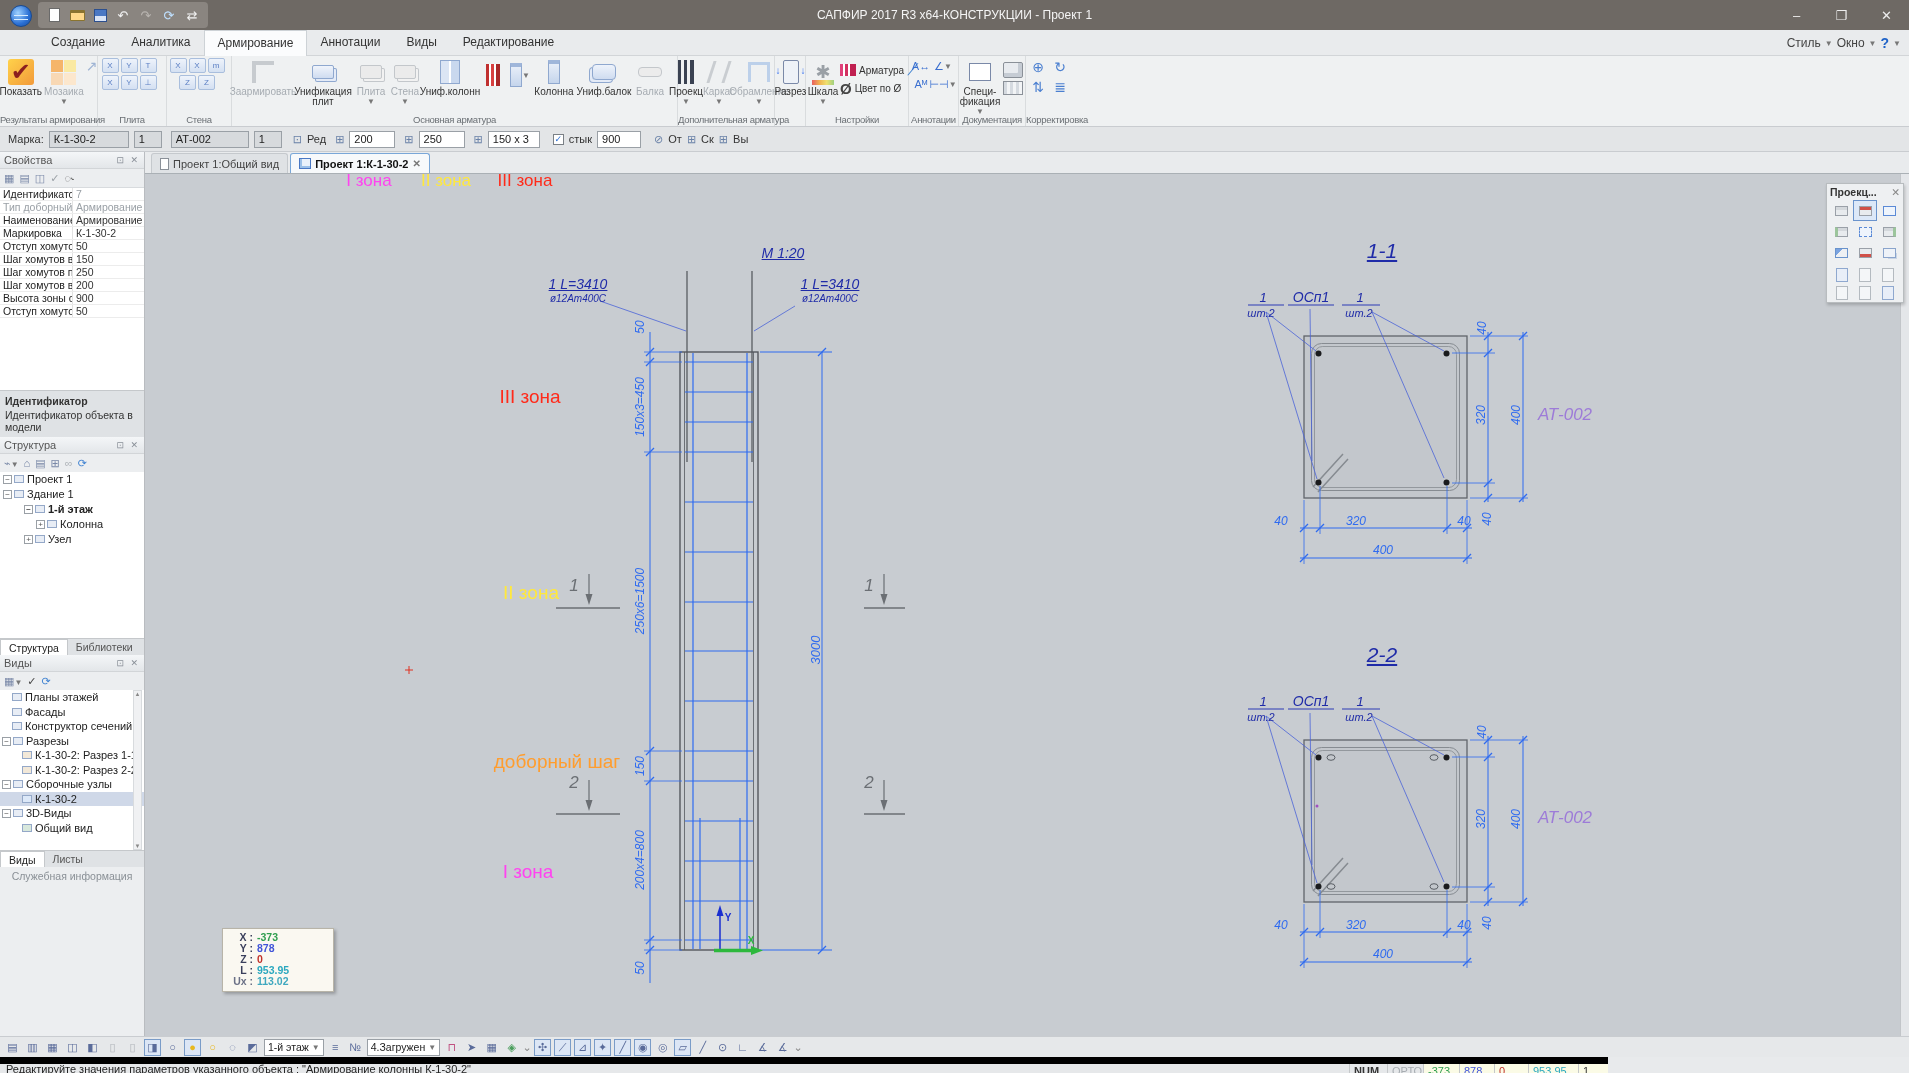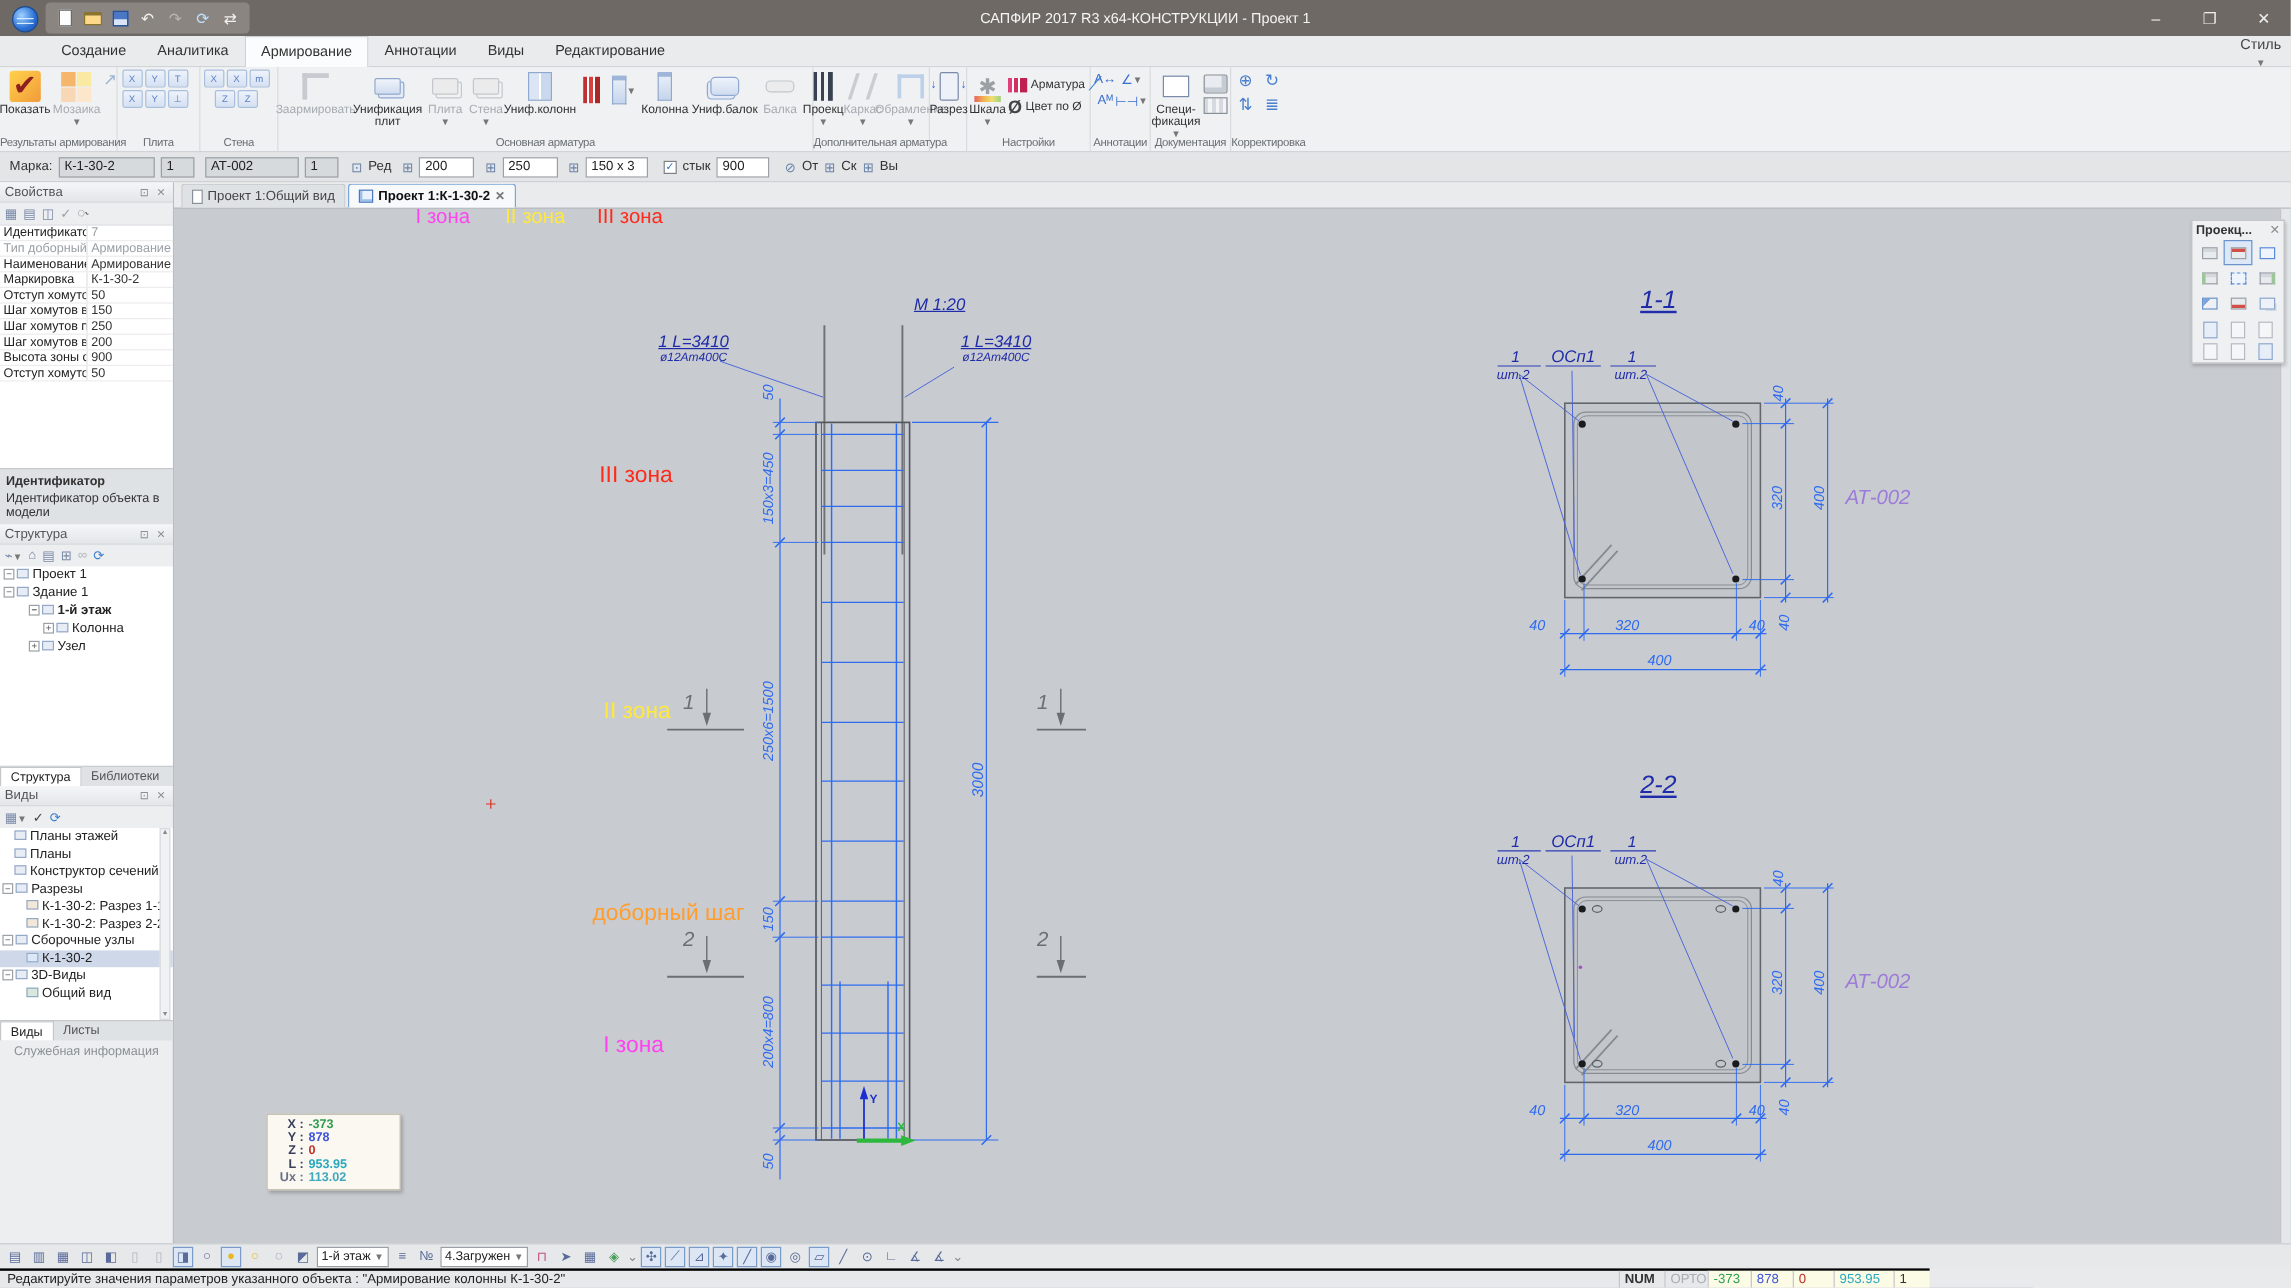--- a/index.html
+++ b/index.html
@@ -21,21 +21,21 @@
   .q-blue{ color:#bfe0ff; }
   .wintitle { position:absolute; left:0; right:0; top:0; height:30px; line-height:30px; text-align:center; font-size:12px; color:#f5f5f5; }
   .winctl { position:absolute; right:0; top:0; height:30px; display:flex; }
   .wbtn { width:45px; height:30px; display:flex; align-items:center; justify-content:center; color:#eee; font-size:13px; }
 
   
   .menubar { position:absolute; left:0; top:30px; width:1909px; height:26px; background:#e9ebed; border-bottom:1px solid #d2d5d8; }
   .mtabs { position:absolute; left:38px; top:0; height:26px; display:flex; }
   .mtab { padding:0 13px; line-height:25px; font-size:12px; color:#333; }
   .mtab.active { background:#fbfcfd; border:1px solid #cdd2d6; border-bottom:none; }
-  .menu-right { position:absolute; right:8px; top:0; height:26px; display:flex; align-items:center; gap:4px; font-size:12px; color:#444;flex-direction:column; }
+  .menu-right { position:absolute; right:8px; top:0; height:26px; display:flex; align-items:center; gap:4px; font-size:12px; color:#444; }
   .mr-help { color:#1e62c8; font-weight:bold; font-size:14px; }
   .ddw { font-size:8px; color:#777; }
 
   
   .ribbon { position:absolute; left:0; top:56px; width:1909px; height:71px; background:#eff1f2; border-bottom:1px solid #c9ccd0; }
   .rgroup { position:absolute; top:0; height:70px; border-right:1px solid #d9dcde; }
   .rcap { position:absolute; bottom:1px; left:0; width:100%; text-align:center; font-size:9.5px; color:#6a6f74; white-space:nowrap; letter-spacing:-0.3px; }
   .rbody { position:absolute; left:0; top:2px; width:100%; height:56px; display:flex; align-items:flex-start; justify-content:center; gap:2px; }
   .rbtn { display:flex; flex-direction:column; align-items:center; font-size:10px; line-height:10px; color:#333; text-align:center; padding-top:1px; }
   .rbtn.dis { color:#a6acb2; }
@@ -146,21 +146,21 @@
   .pg { width:12px; height:14px; border:1px solid #b4bac0; background:#f4f6f8; }
   .pg.b { border-color:#8fa8cf; background:#e8eef8; }
 
   
   .bottombar { position:absolute; left:0; bottom:16px; width:1909px; height:21px; background:#e6e8ea; border-top:1px solid #c9ccd0; display:flex; align-items:center; gap:3px; padding-left:4px; }
   .bi { width:17px; height:17px; display:flex; align-items:center; justify-content:center; font-size:11px; color:#5a6b9a; }
   .bi.box { border:1px solid #7a9cc8; background:#dce6f5; }
   .bi.gray { color:#b0b5ba; }
   .bi.yel { color:#e8b820; }
   .bsel { height:17px; border:1px solid #9aa0a6; background:#fff; font-size:10.5px; line-height:15px; padding:0 3px; display:flex; gap:3px; align-items:center; color:#222; }
-  .statusbar { position:absolute; left:0; bottom:0; width:1608px; height:16px; background:#e6e8ea; border-top:2px solid #000000; font-size:11px; display:flex; align-items:center; }
+  .statusbar { position:absolute; left:0; bottom:0; width:1608px; height:16px; background:#e6e8ea; border-top:7px solid #000000; font-size:11px; display:flex; align-items:center; }
   .smsg { padding-left:6px; color:#222; }
   .sr { position:absolute; right:0; top:0; height:16px; display:flex; }
   .scell { height:16px; line-height:15px; padding:0 4px; border-left:1px solid #c5c8ca; text-align:left; }
   .scell.val { background:#fbfbe6; }
 </style>
 </head>
 <body>
 
 <div class="titlebar">
   <div class="appicon"></div>
@@ -537,21 +537,21 @@
       <span class="sp"></span>
     <span class="phicons"><span>⊡</span> <span>✕</span></span>
   </div>
   <div class="ptools">
     <span>▦<span class="ddw">▼</span></span>
     <span style="color:#444">✓</span>
     <span style="color:#3a7fd0">⟳</span>
   </div>
   <div class="tree" style="height:160px">
     <div class="trow" style="height:14.5px;padding-left:12px"><span class="tico"></span><span>Планы этажей</span></div>
-    <div class="trow" style="height:14.5px;padding-left:12px"><span class="tico"></span><span>Планы</span></div>
+    <div class="trow" style="height:14.5px;padding-left:12px"><span class="tico"></span><span>Фасады</span></div>
     <div class="trow" style="height:14.5px;padding-left:12px"><span class="tico"></span><span>Конструктор сечений</span></div>
     <div class="trow" style="height:14.5px;padding-left:2px"><span class="texp">−</span><span class="tico"></span><span>Разрезы</span></div>
     <div class="trow" style="height:14.5px;padding-left:22px"><span class="tico" style="background:#f2e8d8"></span><span>К-1-30-2: Разрез 1-1</span></div>
     <div class="trow" style="height:14.5px;padding-left:22px"><span class="tico" style="background:#f2e8d8"></span><span>К-1-30-2: Разрез 2-2</span></div>
     <div class="trow" style="height:14.5px;padding-left:2px"><span class="texp">−</span><span class="tico"></span><span>Сборочные узлы</span></div>
     <div class="trow sel" style="height:14.5px;padding-left:22px"><span class="tico" style="background:#dce8f8"></span><span>К-1-30-2</span></div>
     <div class="trow" style="height:14.5px;padding-left:2px"><span class="texp">−</span><span class="tico"></span><span>3D-Виды</span></div>
     <div class="trow" style="height:14.5px;padding-left:22px"><span class="tico" style="background:#d8e8dc"></span><span>Общий вид</span></div>
     <div class="vscroll">▲<div style="position:absolute;bottom:0;left:0;right:0">▼</div></div>
   </div>

